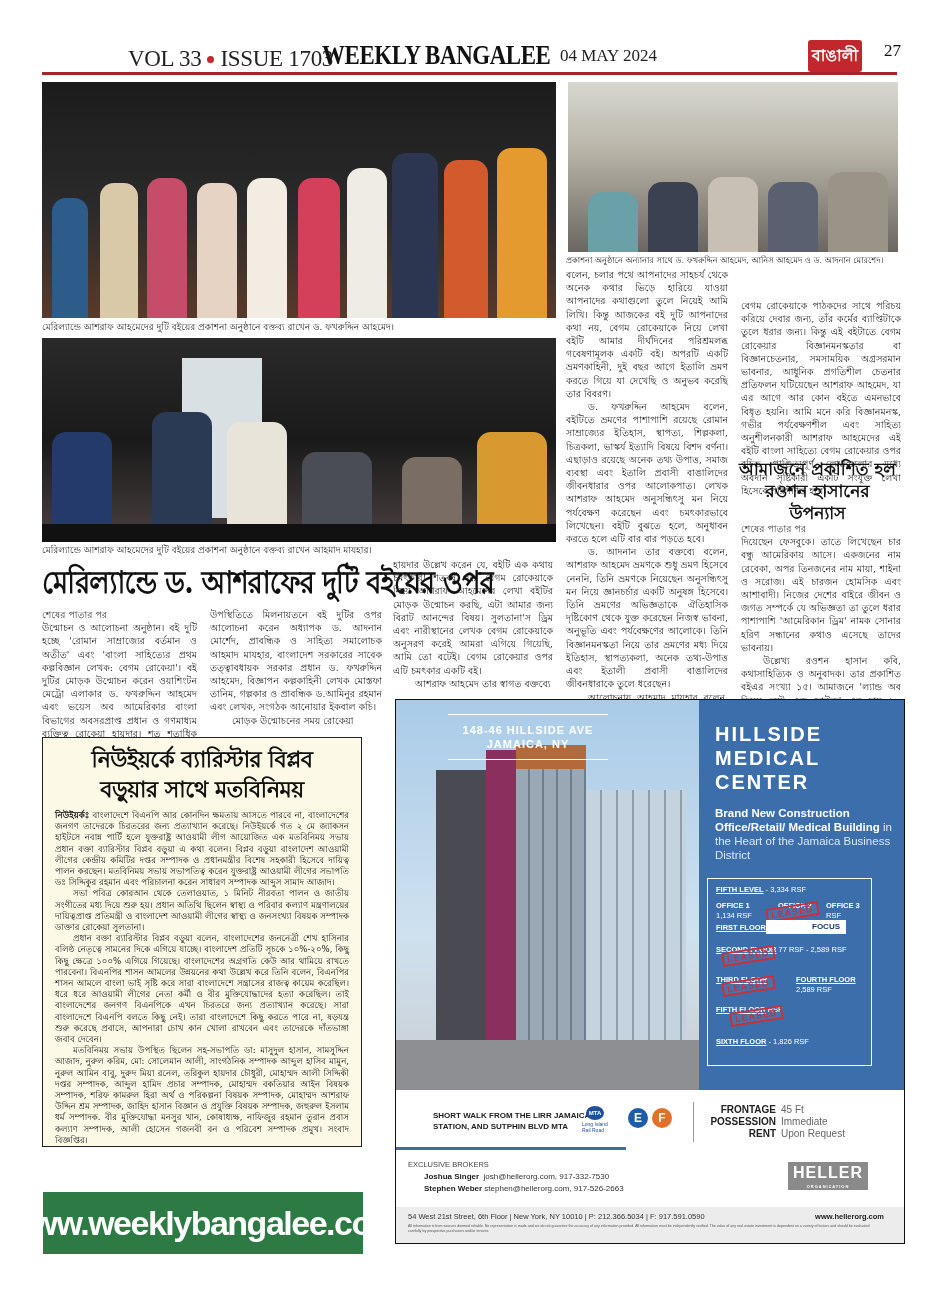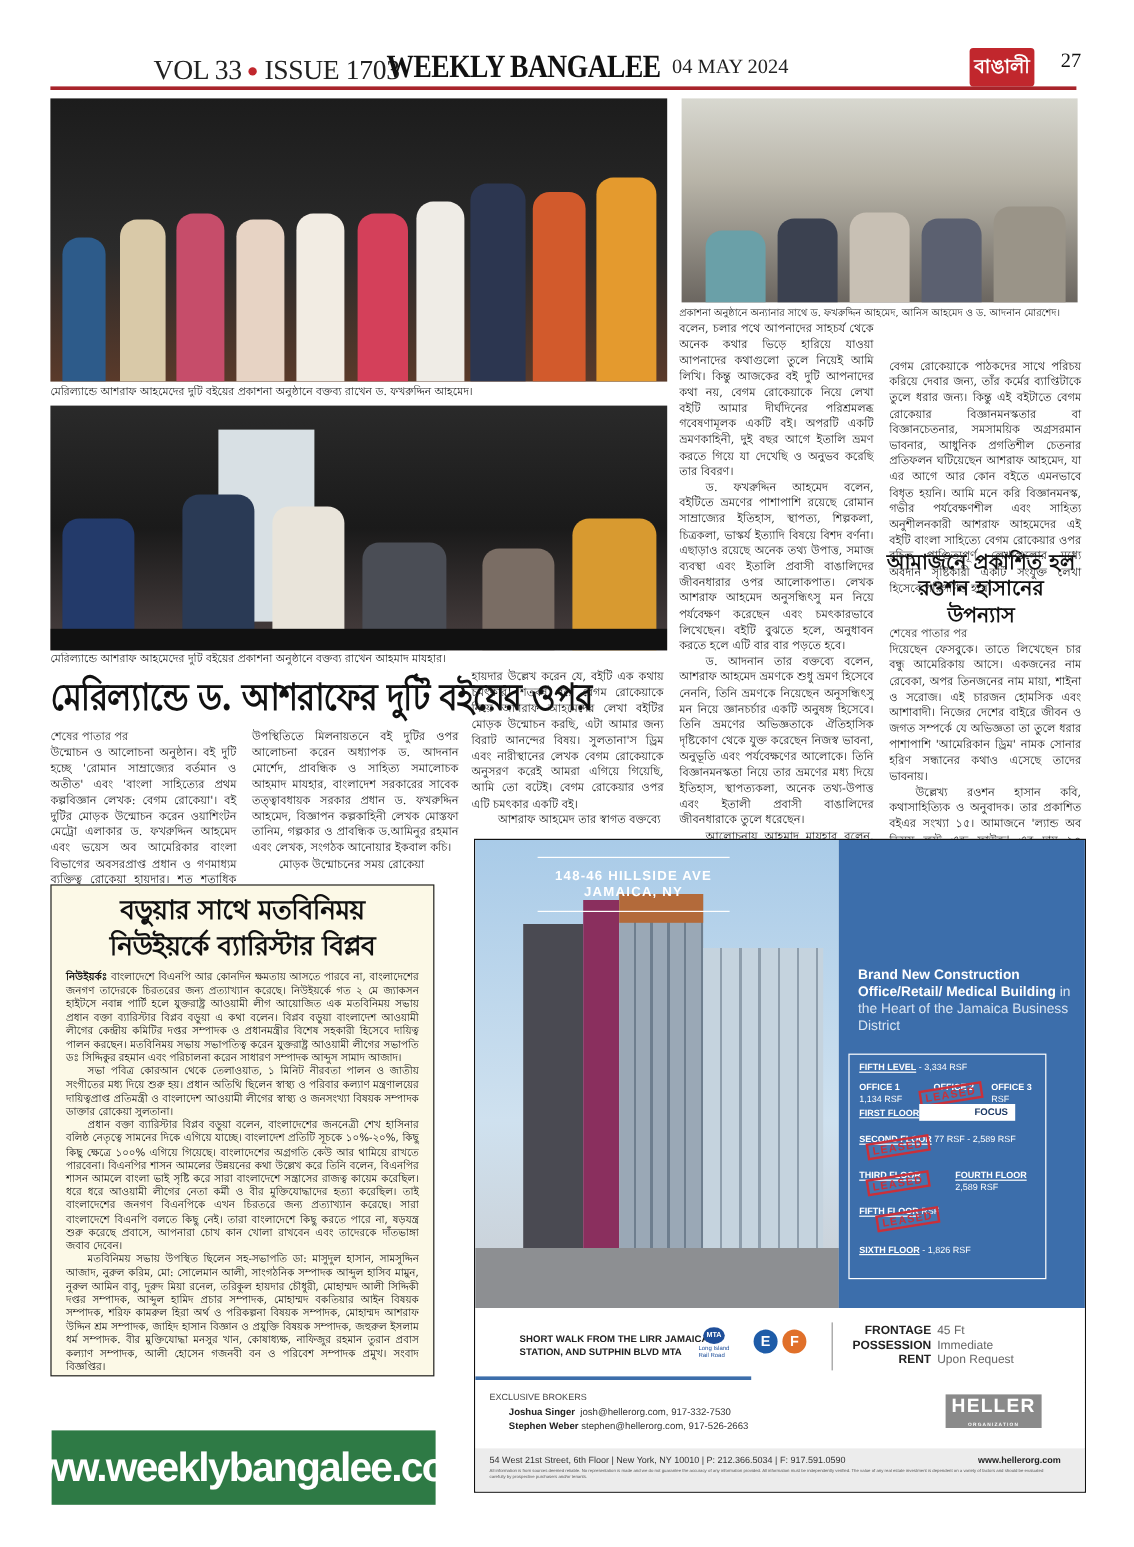--- a/index.html
+++ b/index.html
@@ -152,22 +152,22 @@
 
 <div class="abs headline-side" style="width:165px;">আমাজনে প্রকাশিত হল রওশন হাসানের উপন্যাস</div>
 <div class="abs col" style="left:741px;top:522px;width:160px;">
   <p style="color:#333;">শেষের পাতার পর</p>
   <p>দিয়েছেন ফেসবুকে। তাতে লিখেছেন চার বন্ধু আমেরিকায় আসে। একজনের নাম রেবেকা, অপর তিনজনের নাম মায়া, শাইনা ও সরোজ। এই চারজন হোমসিক এবং আশাবাদী। নিজের দেশের বাইরে জীবন ও জগত সম্পর্কে যে অভিজ্ঞতা তা তুলে ধরার পাশাপাশি 'আমেরিকান ড্রিম' নামক সোনার হরিণ সন্ধানের কথাও এসেছে তাদের ভাবনায়।</p>
   <p class="ind">উল্লেখ্য রওশন হাসান কবি, কথাসাহিত্যিক ও অনুবাদক। তার প্রকাশিত বইএর সংখ্যা ১৫। আমাজনে 'ল্যান্ড অব ড্রিমস লস্ট এন্ড ফাউন্ড' এর দাম ২০ ডলার।</p>
 </div>
 
 <div class="abs box">
   <div class="box-head">
+    <div>নিউইয়র্কে ব্যারিস্টার বিপ্লব</div>
     <div>বড়ুয়ার সাথে মতবিনিময়</div>
-    <div>নিউইয়র্কে ব্যারিস্টার বিপ্লব</div>
   </div>
   <div class="box-body">
     <p><b>নিউইয়র্কঃ</b> <span>বাংলাদেশে বিএনপি আর কোনদিন ক্ষমতায় আসতে পারবে না, বাংলাদেশের জনগণ তাদেরকে চিরতরের জন্য প্রত্যাখ্যান করেছে। নিউইয়র্কে গত ২ মে জ্যাকসন হাইটসে নবান্ন পার্টি হলে যুক্তরাষ্ট্র আওয়ামী লীগ আয়োজিত এক মতবিনিময় সভায় প্রধান বক্তা ব্যারিস্টার বিপ্লব বড়ুয়া এ কথা বলেন। বিপ্লব বড়ুয়া বাংলাদেশ আওয়ামী লীগের কেন্দ্রীয় কমিটির দপ্তর সম্পাদক ও প্রধানমন্ত্রীর বিশেষ সহকারী হিসেবে দায়িত্ব পালন করছেন। মতবিনিময় সভায় সভাপতিত্ব করেন যুক্তরাষ্ট্র আওয়ামী লীগের সভাপতি ডঃ সিদ্দিকুর রহমান এবং পরিচালনা করেন সাধারণ সম্পাদক আব্দুস সামাদ আজাদ।</span></p>
     <p class="ind">সভা পবিত্র কোরআন থেকে তেলাওয়াত, ১ মিনিট নীরবতা পালন ও জাতীয় সংগীতের মধ্য দিয়ে শুরু হয়। প্রধান অতিথি ছিলেন স্বাস্থ্য ও পরিবার কল্যাণ মন্ত্রণালয়ের দায়িত্বপ্রাপ্ত প্রতিমন্ত্রী ও বাংলাদেশ আওয়ামী লীগের স্বাস্থ্য ও জনসংখ্যা বিষয়ক সম্পাদক ডাক্তার রোকেয়া সুলতানা।</p>
     <p class="ind">প্রধান বক্তা ব্যারিস্টার বিপ্লব বড়ুয়া বলেন, বাংলাদেশের জননেত্রী শেখ হাসিনার বলিষ্ঠ নেতৃত্বে সামনের দিকে এগিয়ে যাচ্ছে। বাংলাদেশ প্রতিটি সূচকে ১০%-২০%, কিছু কিছু ক্ষেত্রে ১০০% এগিয়ে গিয়েছে। বাংলাদেশের অগ্রগতি কেউ আর থামিয়ে রাখতে পারবেনা। বিএনপির শাসন আমলের উন্নয়নের কথা উল্লেখ করে তিনি বলেন, বিএনপির শাসন আমলে বাংলা ভাই সৃষ্টি করে সারা বাংলাদেশে সন্ত্রাসের রাজত্ব কায়েম করেছিল। ধরে ধরে আওয়ামী লীগের নেতা কর্মী ও বীর মুক্তিযোদ্ধাদের হত্যা করেছিল। তাই বাংলাদেশের জনগণ বিএনপিকে এখন চিরতরে জন্য প্রত্যাখ্যান করেছে। সারা বাংলাদেশে বিএনপি বলতে কিছু নেই। তারা বাংলাদেশে কিছু করতে পারে না, ষড়যন্ত্র শুরু করেছে প্রবাসে, আপনারা চোখ কান খোলা রাখবেন এবং তাদেরকে দাঁতভাঙ্গা জবাব দেবেন।</p>
     <p class="ind">মতবিনিময় সভায় উপস্থিত ছিলেন সহ-সভাপতি ডা: মাসুদুল হাসান, সামসুদ্দিন আজাদ, নুরুল করিম, মো: সোলেমান আলী, সাংগঠনিক সম্পাদক আব্দুল হাসিব মামুন, নুরুল আমিন বাবু, দুরুদ মিয়া রনেল, তরিকুল হায়দার চৌধুরী, মোহাম্মদ আলী সিদ্দিকী দপ্তর সম্পাদক, আব্দুল হামিদ প্রচার সম্পাদক, মোহাম্মদ বকতিয়ার আইন বিষয়ক সম্পাদক, শরিফ কামরুল হিরা অর্থ ও পরিকল্পনা বিষয়ক সম্পাদক, মোহাম্মদ আশরাফ উদ্দিন শ্রম সম্পাদক, জাহিদ হাসান বিজ্ঞান ও প্রযুক্তি বিষয়ক সম্পাদক, জহুরুল ইসলাম ধর্ম সম্পাদক. বীর মুক্তিযোদ্ধা মনসুর খান, কোষাধ্যক্ষ, নাফিজুর রহমান তুরান প্রবাস কল্যাণ সম্পাদক, আলী হোসেন গজনবী বন ও পরিবেশ সম্পাদক প্রমুখ। সংবাদ বিজ্ঞপ্তির।</p>
   </div>
 </div>
 
 <div class="abs web">www.weeklybangalee.com</div>
@@ -180,20 +180,25 @@
     <div class="ad-tower" style="left:120px;top:45px;width:70px;height:24px;background:#b36a3a;"></div>
     <div class="ad-tower" style="left:190px;top:90px;width:100px;height:280px;background:repeating-linear-gradient(90deg,#c5d3de 0 14px,#8f9eac 14px 16px);"></div>
     <div class="ad-tower" style="left:0;top:340px;width:303px;height:50px;background:#8d8f92;"></div>
     <div class="ad-addr">
       <div>148-46 HILLSIDE AVE</div>
       <div>JAMAICA, NY</div>
     </div>
   </div>
 
   <div class="abs ad-blue">
+    <div class="ad-name">
+      <div>HILLSIDE</div>
+      <div>MEDICAL</div>
+      <div>CENTER</div>
+    </div>
     <div class="ad-tag">
       <span>Brand New Construction Office/Retail/ Medical Building</span>
       <span class="lt">in the Heart of the Jamaica Business District</span>
     </div>
     <div class="ad-floors">
       <div class="fl" style="left:8px;top:6px;"><span class="lbl">FIFTH LEVEL</span> <span>- 3,334 RSF</span></div>
       <div class="fl" style="left:8px;top:22px;"><b>OFFICE 1</b><br><span>1,134 RSF</span></div>
       <div class="fl" style="left:70px;top:22px;"><b>OFFICE 2</b></div>
       <div class="fl" style="left:118px;top:22px;"><b>OFFICE 3</b><br><span>RSF</span></div>
       <div class="leased" style="left:58px;top:26px;">LEASED</div>

